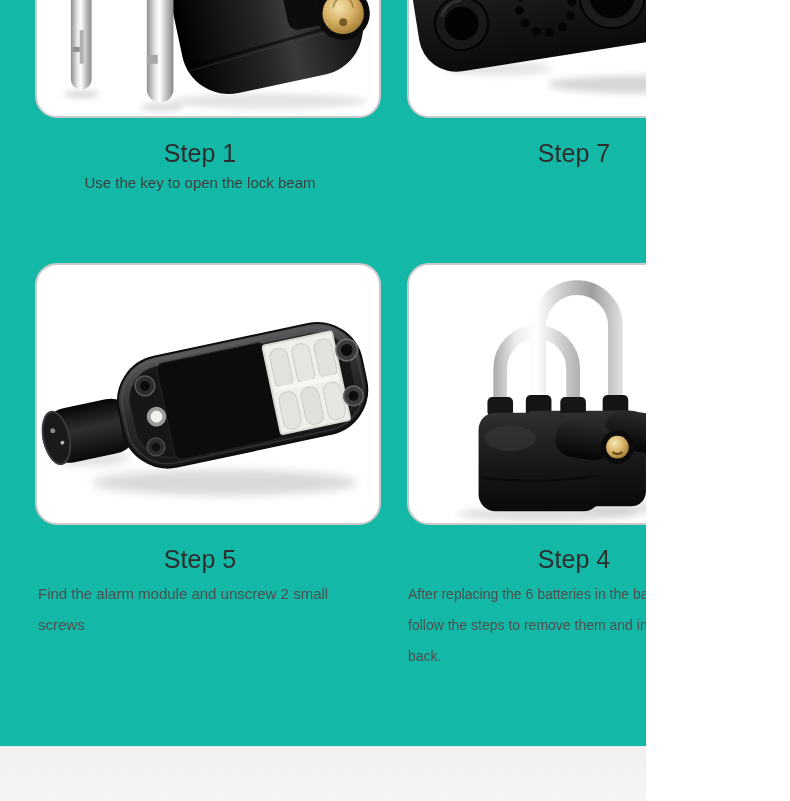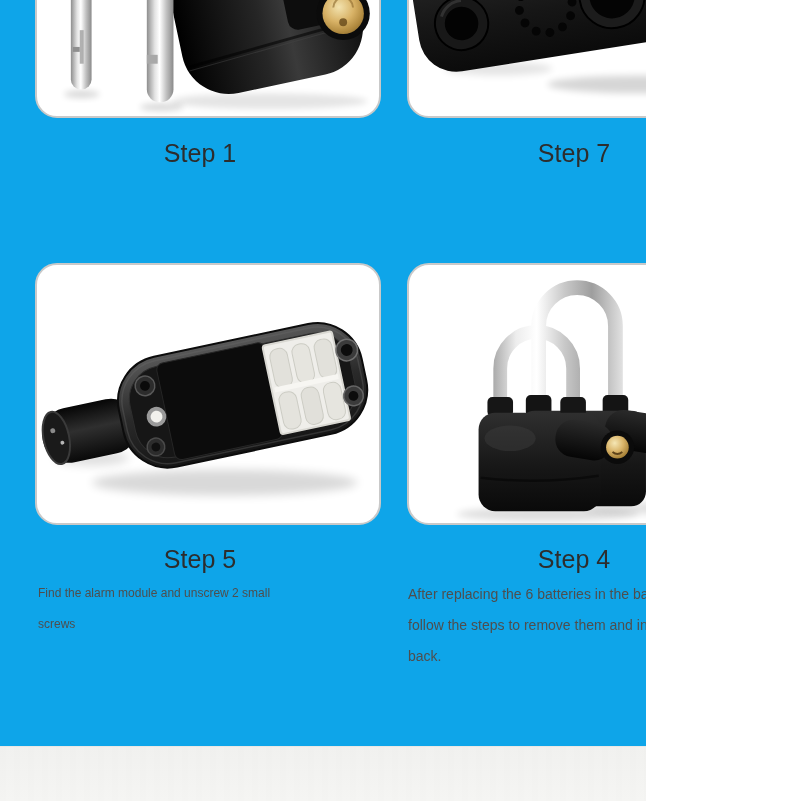--- a/index.html
+++ b/index.html
@@ -1,21 +1,21 @@
 <!DOCTYPE html>
 <html><head>
 <meta charset="utf-8">
 <style>
   * { margin:0; padding:0; box-sizing:border-box; }
   html,body { width:790px; height:801px; }
   body {
     font-family:"Liberation Sans","DejaVu Sans",sans-serif;
     background:#ffffff; overflow:hidden; position:relative;
   }
-  .page { position:absolute; inset:0; width:646px; height:801px; background:#0ea5e9; overflow:hidden; }
+  .page { position:absolute; inset:0; width:646px; height:801px; background:#14b8a6; overflow:hidden; }
 
   .photo-card {
     position:absolute; background:#fff;
     border:2px solid #c9c9c9; border-radius:22px; overflow:hidden;
   }
   .card-1 { left:35px;  top:-182px; width:346px; height:300px; }
   .card-2 { left:407px; top:-182px; width:346px; height:300px; }
   .card-3 { left:35px;  top:263px;  width:346px; height:262px; }
   .card-4 { left:407px; top:263px;  width:346px; height:262px; }
   .photo-card svg { position:absolute; left:0; top:0; width:100%; height:100%; display:block; }
@@ -33,21 +33,21 @@
   .desc-1 {
     left:26px; top:172px; width:348px;
     text-align:center; font-size:15px; line-height:21px; color:#3e3e3e;
   }
   .desc-2 {
     left:415px; top:172px; width:340px;
     text-align:left; font-size:19px; line-height:29px; color:#3a3a3a;
   }
   .desc-3 {
     left:38px; top:578px; width:330px;
-    text-align:left; font-size:12px; line-height:31px; color:#4e4e4e;
+    text-align:left; font-size:15px; line-height:31px; color:#4e4e4e;
   }
   .desc-4 {
     left:408px; top:579px; width:345px;
     text-align:left; font-size:14px; line-height:31px; color:#4e4e4e;
   }
 
   .bottom-band {
     position:absolute; left:0; top:746px; width:790px; height:55px;
     background:linear-gradient(#f1f1ef,#f5f5f3);
     border-top:1px solid #e8e8e6;
@@ -257,20 +257,21 @@
       <g transform="rotate(9 185 178)">
         <rect x="148" y="160" width="58" height="38" rx="18" fill="url(#horn4)"></rect>
       </g>
       <circle cx="211" cy="185" r="17" fill="#0b0b0b"></circle>
       <circle cx="211" cy="185" r="11.5" fill="url(#brass4)"></circle>
       <path d="M206 190 q5 4 10 0" stroke="#5f441a" stroke-width="2" fill="none"></path>
     </svg>
   </div>
 
   <h2 class="step-title title-1">Step 1</h2>
+  <p class="step-desc desc-1">Use the key to open the lock beam</p>
 
   <h2 class="step-title title-2">Step 7</h2>
 
   <h2 class="step-title title-3">Step 5</h2>
   <p class="step-desc desc-3">Find the alarm module and unscrew 2 small
 screws</p>
 
   <h2 class="step-title title-4">Step 4</h2>
   <p class="step-desc desc-4">After replacing the 6 batteries in the battery slot,
 follow the steps to remove them and install them

